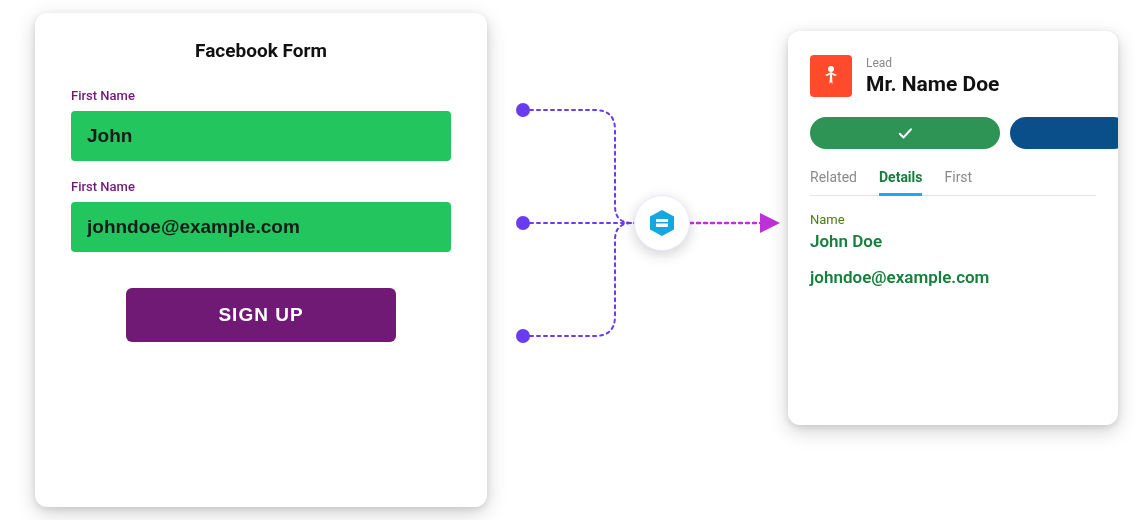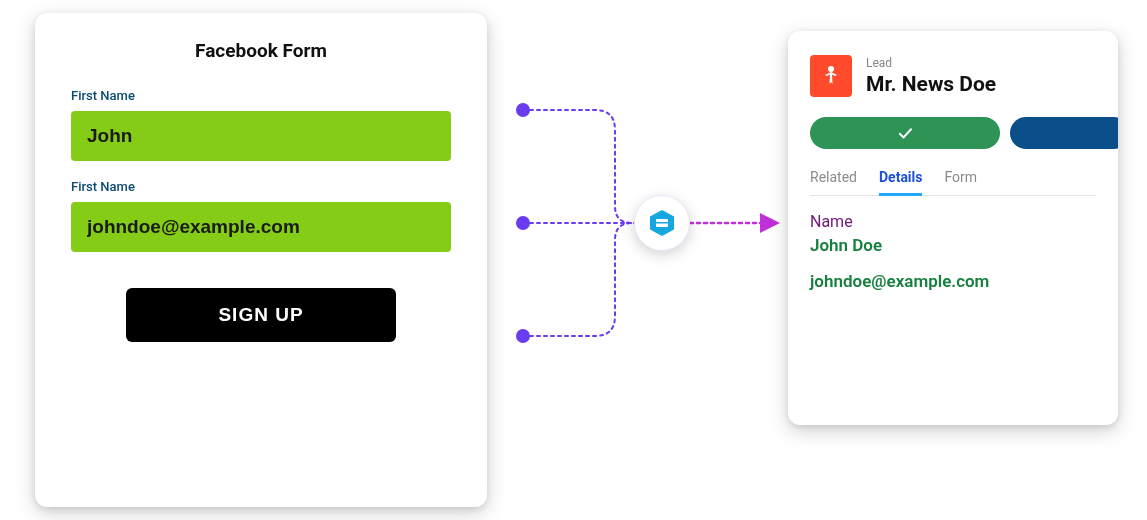--- a/index.html
+++ b/index.html
@@ -26,40 +26,40 @@
   }
   .form-title {
     text-align: center;
     font-weight: 700;
     font-size: 19px;
     color: #111;
     margin-bottom: 26px;
   }
   .field-label {
     font-size: 13px;
-    color: #0c4a6e;
+    color: #701a75;
     margin-bottom: 8px;
     font-weight: 500;
   }
   .field-input {
     width: 100%;
-    background: #84cc16;
+    background: #22c55e;
     border: none;
     border-radius: 4px;
     padding: 14px 16px;
     font-size: 19px;
     font-weight: 600;
     color: #1a1a1a;
     margin-bottom: 18px;
   }
   .signup-btn {
     display: block;
     margin: 18px auto 0;
     width: 270px;
-    background: #000000;
+    background: #701a75;
     color: #fff;
     border: none;
     border-radius: 6px;
     padding: 16px 0;
     font-size: 19px;
     font-weight: 700;
     letter-spacing: 1px;
     cursor: pointer;
   }
   
@@ -112,27 +112,27 @@
     margin-bottom: 16px;
     text-align: right;
   }
   .tab {
     font-size: 14px;
     color: #8a8a8a;
     padding-bottom: 8px;
     cursor: pointer;
   }
   .tab.active {
-    color: #1d4ed8;
+    color: #15803d;
     font-weight: 700;
     border-bottom: 3px solid #1ea7fd;
     margin-bottom: -1px;
   }
   .detail-block { margin-bottom: 16px; }
-  .detail-label { font-size: 16px; color: #701a75; margin-bottom: 4px; }
+  .detail-label { font-size: 13px; color: #4d7c0f; margin-bottom: 4px; }
   .detail-value { font-size: 17px; font-weight: 600; color: #15803d; }
   
   .connector {
     position: absolute;
     left: 485px;
     top: 60px;
     width: 303px;
     height: 300px;
     pointer-events: none;
   }
@@ -204,37 +204,37 @@
 <div class="card lead-card">
   <div class="lead-header">
     <div class="lead-icon">
       <svg width="24" height="24" viewBox="0 0 24 24" fill="#fff">
         <circle cx="12" cy="5" r="3"></circle>
         <path d="M12 8 L18 11 L16 12 L13 10.5 L13.5 20 L12 18 L10.5 20 L11 10.5 L8 12 L6 11 Z"></path>
       </svg>
     </div>
     <div class="lead-meta">
       <div class="lead-type">Lead</div>
-      <div class="lead-name">Mr. News Doe</div>
+      <div class="lead-name">Mr. Name Doe</div>
     </div>
   </div>
 
   <div class="status-row">
     <div class="pill pill-green">
       <svg width="18" height="18" viewBox="0 0 24 24" fill="none" stroke="#fff" stroke-width="2.5" stroke-linecap="round" stroke-linejoin="round">
         <polyline points="5,13 10,18 20,7"></polyline>
       </svg>
     </div>
     <div class="pill pill-blue"></div>
   </div>
 
   <div class="tabs">
     <div class="tab">Related</div>
     <div class="tab active">Details</div>
-    <div class="tab">Form</div>
+    <div class="tab">First</div>
   </div>
 
   <div class="detail-block">
     <div class="detail-label">Name</div>
     <div class="detail-value">John Doe</div>
   </div>
 
   <div class="detail-block">
     <div class="detail-value">johndoe@example.com</div>
   </div>

